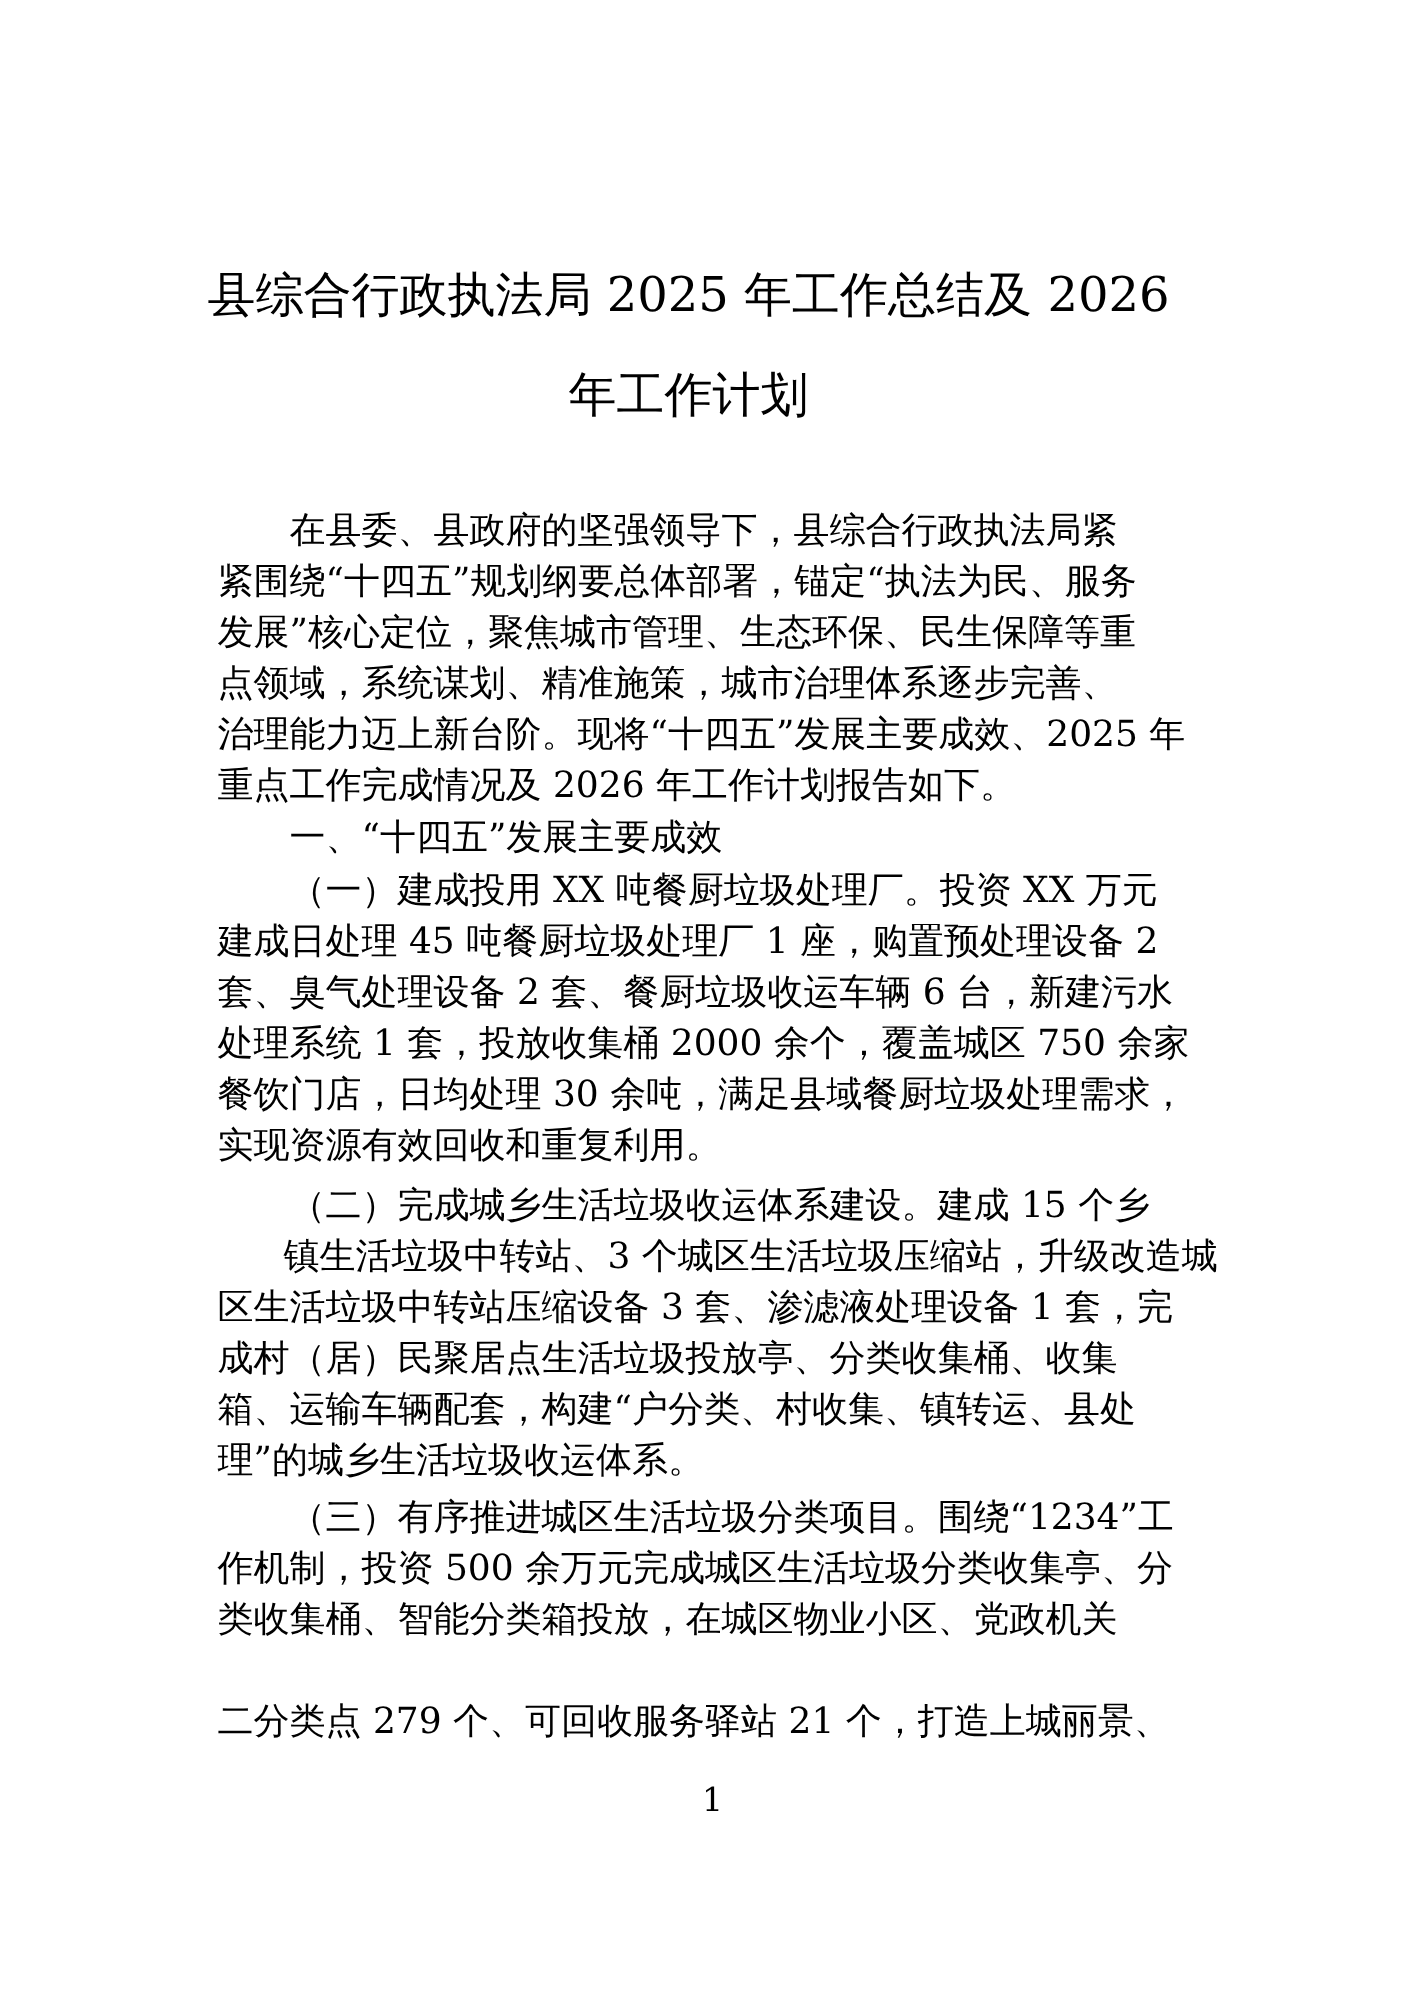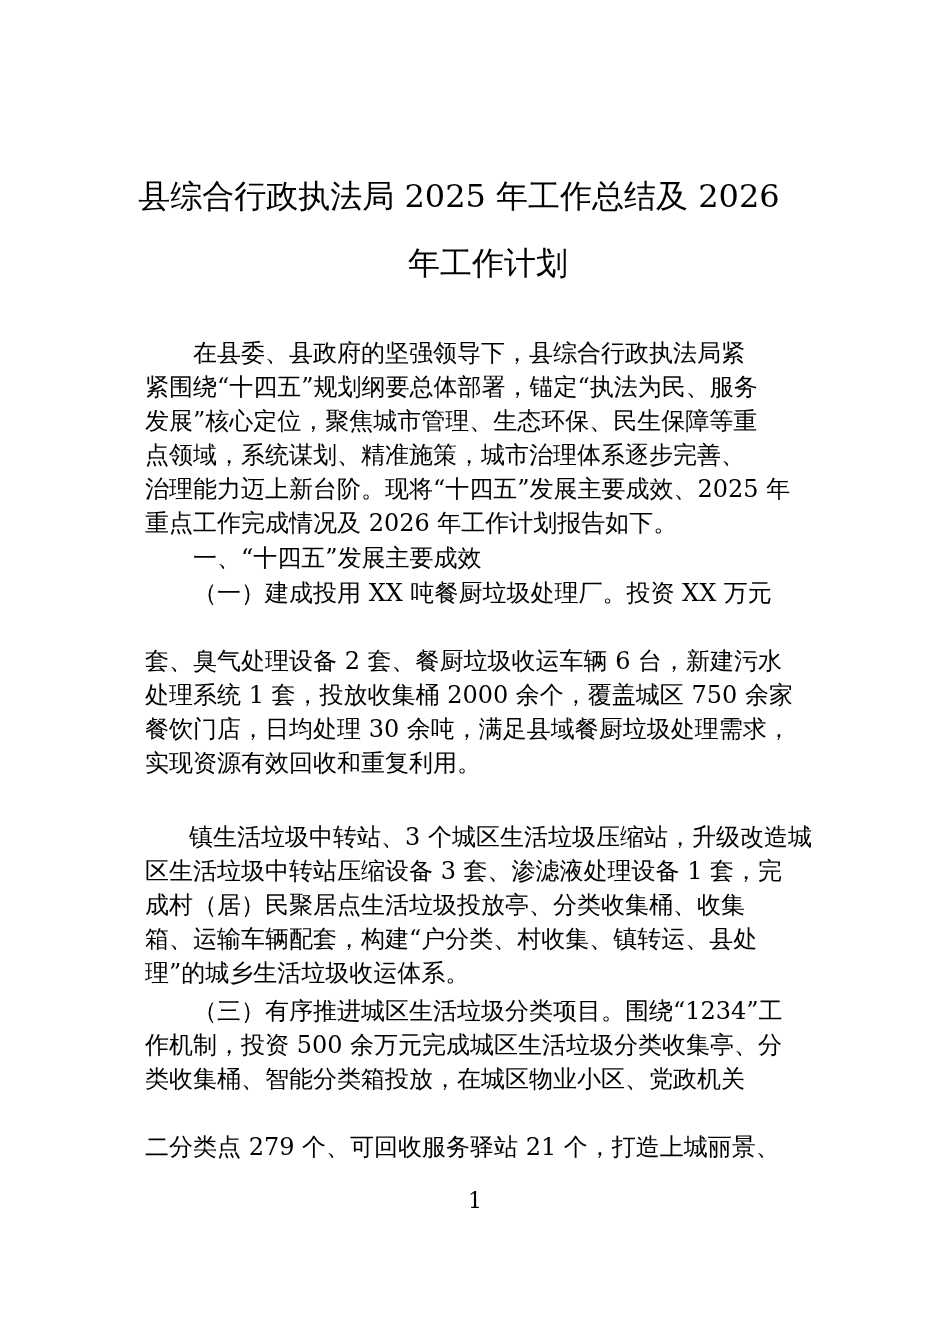--- a/index.html
+++ b/index.html
@@ -25,21 +25,21 @@
   .title-line {
     position: absolute;
     left: 0;
     width: 918px;
     text-align: center;
     font-size: 32px;
     letter-spacing: 0px;
     white-space: nowrap;
   }
   .title-1 { top: 175px; }
-  .title-2 { top: 242px; padding-left: 29px; }
+  .title-2 { top: 242px; }
   .line {
     position: absolute;
     left: 145px;
     font-size: 24px;
     white-space: nowrap;
     line-height: 34px;
   }
   .page-number {
     position: absolute;
     left: 0;
@@ -60,25 +60,27 @@
   <div class="line" style="top:336px; left:193px;">在县委、县政府的坚强领导下，县综合行政执法局紧</div>
   <div class="line" style="top:370px;">紧围绕“十四五”规划纲要总体部署，锚定“执法为民、服务</div>
   <div class="line" style="top:404px;">发展”核心定位，聚焦城市管理、生态环保、民生保障等重</div>
   <div class="line" style="top:438px;">点领域，系统谋划、精准施策，城市治理体系逐步完善、</div>
   <div class="line" style="top:472px;">治理能力迈上新台阶。现将“十四五”发展主要成效、2025 年</div>
   <div class="line" style="top:506px;">重点工作完成情况及 2026 年工作计划报告如下。</div>
 
   <div class="line" style="top:541px; left:193px;">一、“十四五”发展主要成效</div>
 
   <div class="line" style="top:576px; left:193px;">（一）建成投用 XX 吨餐厨垃圾处理厂。投资 XX 万元</div>
+  <div class="line" style="top:610px;">建成日处理 45 吨餐厨垃圾处理厂 1 座，购置预处理设备 2</div>
   <div class="line" style="top:644px;">套、臭气处理设备 2 套、餐厨垃圾收运车辆 6 台，新建污水</div>
   <div class="line" style="top:678px;">处理系统 1 套，投放收集桶 2000 余个，覆盖城区 750 余家</div>
   <div class="line" style="top:712px;">餐饮门店，日均处理 30 余吨，满足县域餐厨垃圾处理需求，</div>
   <div class="line" style="top:746px;">实现资源有效回收和重复利用。</div>
 
+  <div class="line" style="top:786px; left:193px;">（二）完成城乡生活垃圾收运体系建设。建成 15 个乡</div>
   <div class="line" style="top:820px;margin-left:44px;">镇生活垃圾中转站、3 个城区生活垃圾压缩站，升级改造城</div>
   <div class="line" style="top:854px;">区生活垃圾中转站压缩设备 3 套、渗滤液处理设备 1 套，完</div>
   <div class="line" style="top:888px;">成村（居）民聚居点生活垃圾投放亭、分类收集桶、收集</div>
   <div class="line" style="top:956px;">理”的城乡生活垃圾收运体系。</div>
   <div class="line" style="top:922px;">箱、运输车辆配套，构建“户分类、村收集、镇转运、县处</div>
 
   <div class="line" style="top:994px; left:193px;">（三）有序推进城区生活垃圾分类项目。围绕“1234”工</div>
   <div class="line" style="top:1028px;">作机制，投资 500 余万元完成城区生活垃圾分类收集亭、分</div>
   <div class="line" style="top:1062px;">类收集桶、智能分类箱投放，在城区物业小区、党政机关</div>
   <div class="line" style="top:1130px;">二分类点 279 个、可回收服务驿站 21 个，打造上城丽景、</div>

